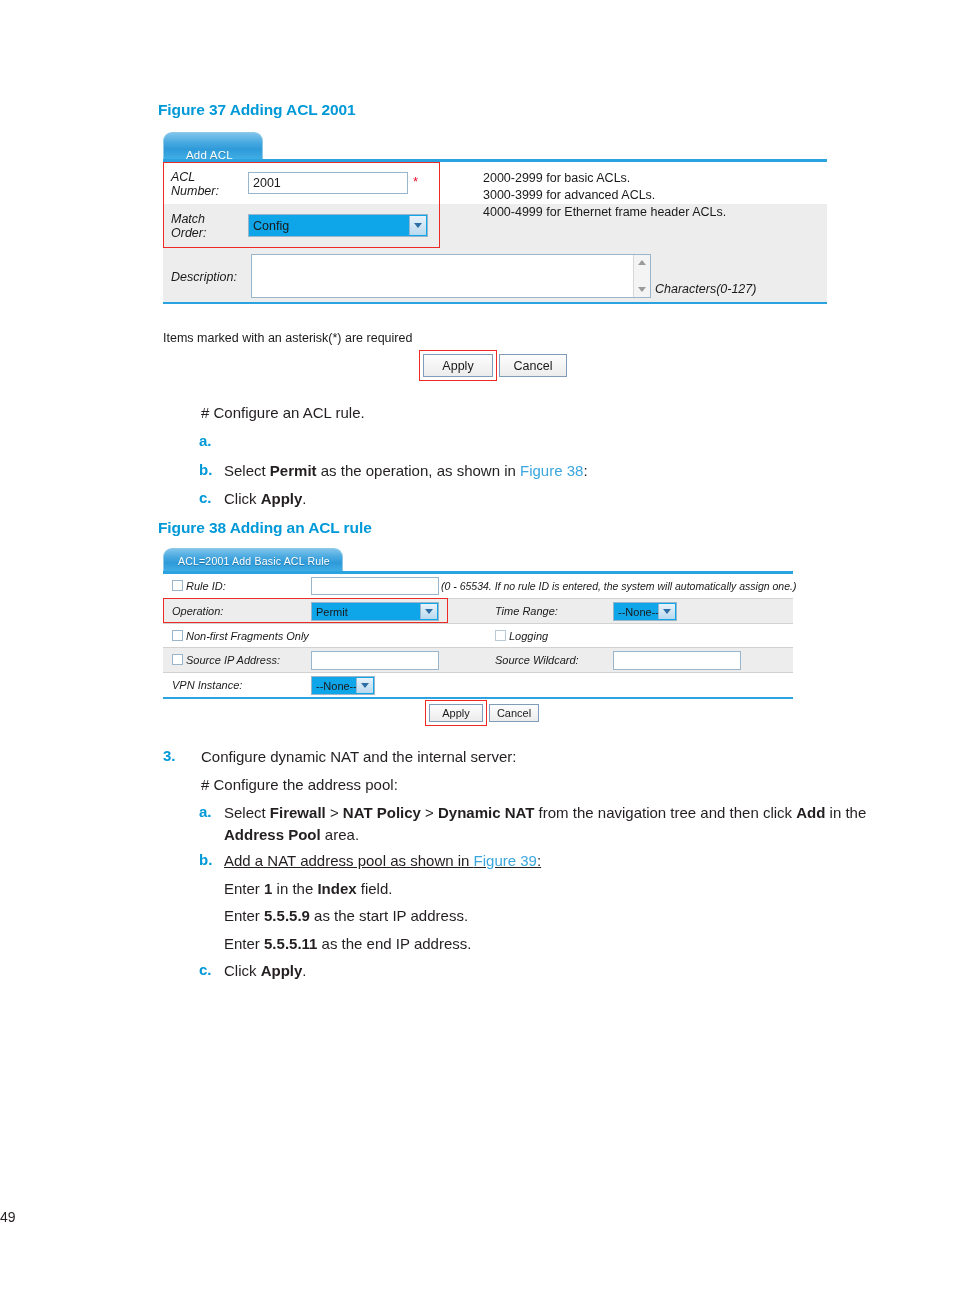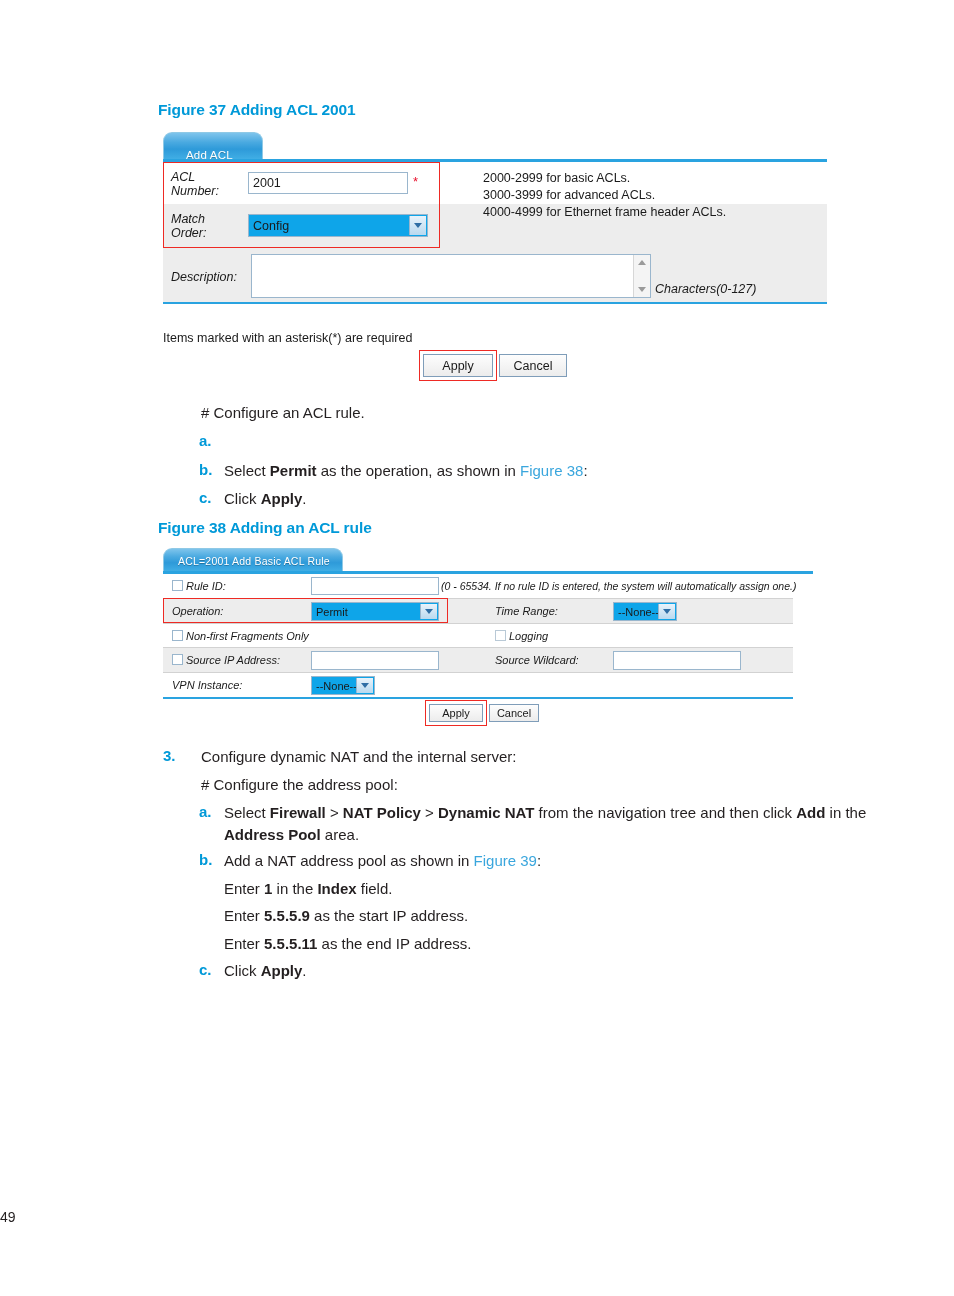--- a/index.html
+++ b/index.html
@@ -330,21 +330,21 @@
 
   <div class="marker" style="left:199px; top:489px;">c.</div>
   <div class="btext" style="left:224px; top:489px;">
     <span>Click </span><b>Apply</b><span>.</span>
   </div>
 
   <div class="fig-caption" style="left:158px; top:519px;">Figure 38 Adding an ACL rule</div>
 
   <div class="ui-panel" style="left:163px; top:548px; width:630px; height:150px;">
 
-    <div class="tabstrip" style="width:630px; height:26px;padding-left:20px;">
+    <div class="tabstrip" style="width:630px; height:26px;">
       <div class="tab" style="width:180px; height:24px; padding:0 10px 0 14px; font-size:10.5px;">
         <span>ACL=2001 Add Basic ACL Rule</span>
       </div>
       <div class="tab-rail"></div>
     </div>
 
     <div class="form-body" style="position:absolute; left:0; top:26px; width:630px; height:124px;">
 
       <div class="row white" style="position:absolute; left:0; top:0; width:630px; height:24px;">
         <span class="chk" style="left:9px; top:6px;"></span>
@@ -420,21 +420,21 @@
 
   <div class="marker" style="left:199px; top:803px;">a.</div>
   <div class="btext" style="left:224px; top:803px;">
     <span>Select </span><b>Firewall</b><span> &gt; </span><b>NAT Policy</b><span> &gt; </span><b>Dynamic NAT</b><span> from the navigation tree and then click </span><b>Add</b><span> in the</span>
   </div>
   <div class="btext" style="left:224px; top:825px;">
     <b>Address Pool</b><span> area.</span>
   </div>
 
   <div class="marker" style="left:199px; top:851px;">b.</div>
-  <div class="btext" style="left:224px; top:851px;">
+  <div class="btext" style="left:224px; top:851px;text-decoration:underline;">
     <span>Add a NAT address pool as shown in </span><span class="link">Figure 39</span><span>:</span>
   </div>
 
   <div class="btext" style="left:224px; top:879px;">
     <span>Enter </span><b>1</b><span> in the </span><b>Index</b><span> field.</span>
   </div>
 
   <div class="btext" style="left:224px; top:906px;">
     <span>Enter </span><b>5.5.5.9</b><span> as the start IP address.</span>
   </div>

